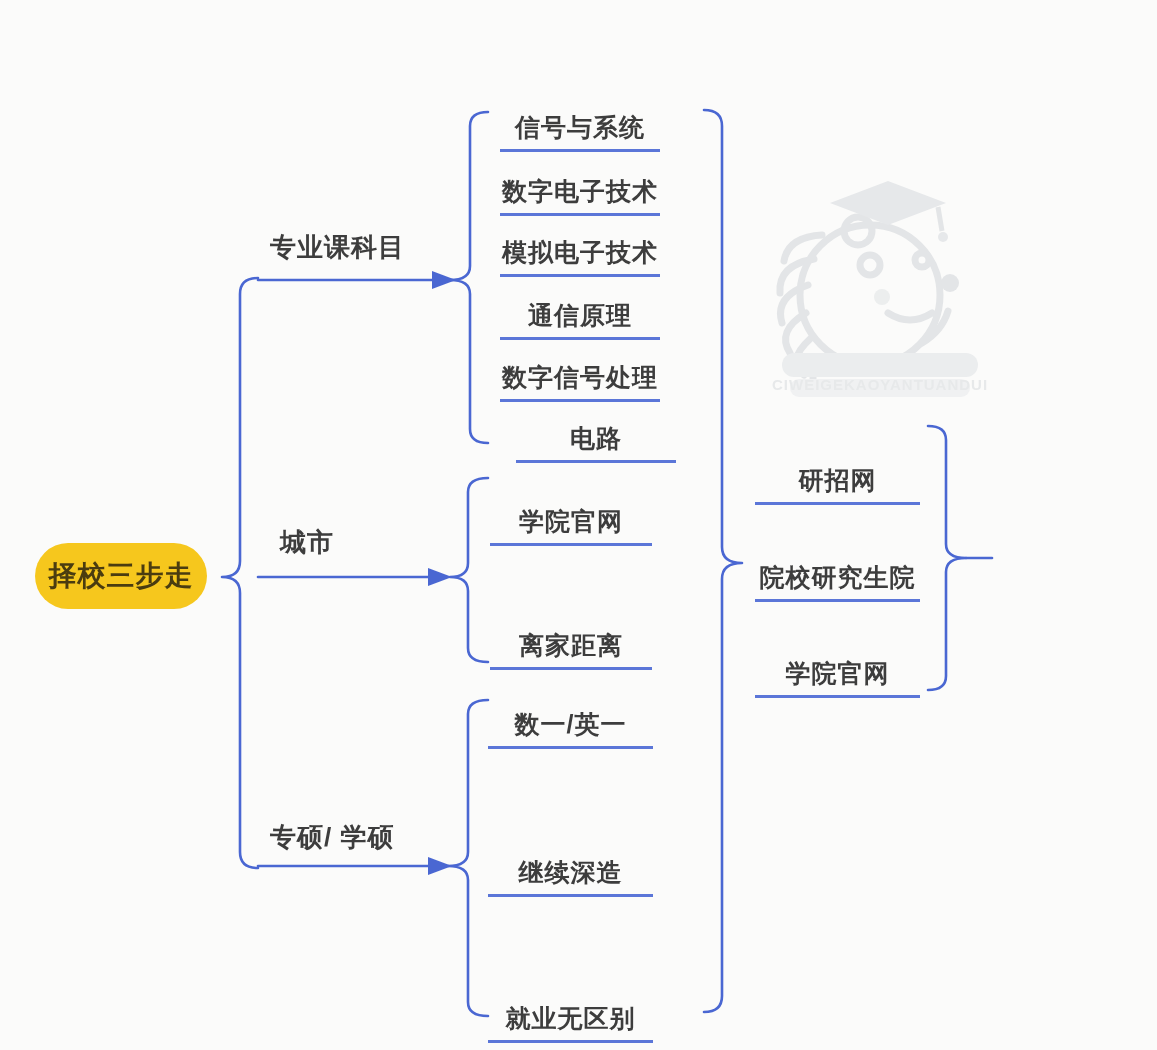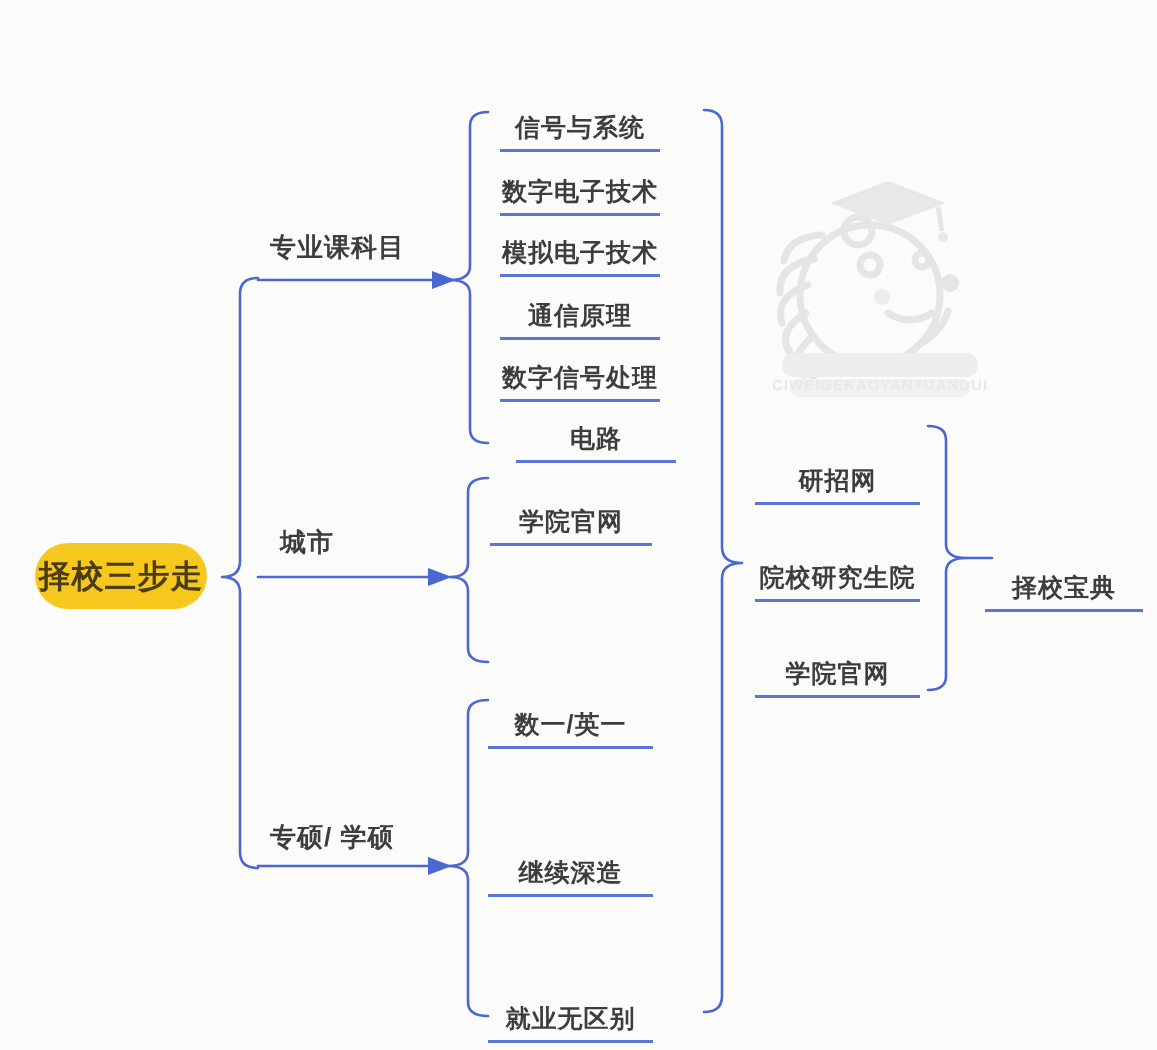--- a/index.html
+++ b/index.html
@@ -28,21 +28,21 @@
     left:0;top:0;
     z-index:2;
   }
   .root-node{
     position:absolute;
     left:35px;top:543px;
     width:172px;height:66px;
     background:var(--node-yellow);
     border-radius:33px;
     color:var(--node-text);
-    font-size:32px;font-weight:bold;
+    font-size:28px;font-weight:bold;
     text-align:center;line-height:66px;
     z-index:3;
     letter-spacing:1px;
   }
   .branch-label{
     position:absolute;
     font-size:26px;font-weight:bold;
     color:var(--label-text);
     z-index:3;
     letter-spacing:1px;
@@ -149,24 +149,24 @@
   <div class="branch-label" style="left:280px;top:525px;width:140px">城市</div>
 
   <div class="leaf" style="left:500px;top:87px;width:160px">信号与系统</div>
   <div class="leaf" style="left:500px;top:151px;width:160px">数字电子技术</div>
   <div class="leaf" style="left:500px;top:212px;width:160px">模拟电子技术</div>
   <div class="leaf" style="left:500px;top:275px;width:160px">通信原理</div>
   <div class="leaf" style="left:500px;top:337px;width:160px">数字信号处理</div>
   <div class="leaf" style="left:516px;top:398px;width:160px">电路</div>
 
   <div class="leaf" style="left:490px;top:481px;width:162px">学院官网</div>
+  <div class="leaf" style="left:490px;top:605px;width:162px">离家距离</div>
 
   <div class="leaf" style="left:488px;top:684px;width:165px">数一/英一</div>
   <div class="leaf" style="left:488px;top:832px;width:165px">继续深造</div>
   <div class="leaf" style="left:488px;top:978px;width:165px">就业无区别</div>
 
   <div class="leaf" style="left:755px;top:440px;width:165px">研招网</div>
   <div class="leaf" style="left:755px;top:537px;width:165px">院校研究生院</div>
   <div class="leaf" style="left:755px;top:633px;width:165px">学院官网</div>
 
-  <div class="leaf" style="left:985px;top:547px;width:158px">择校宝典</div>
 
 </div>
 
 </body></html>

